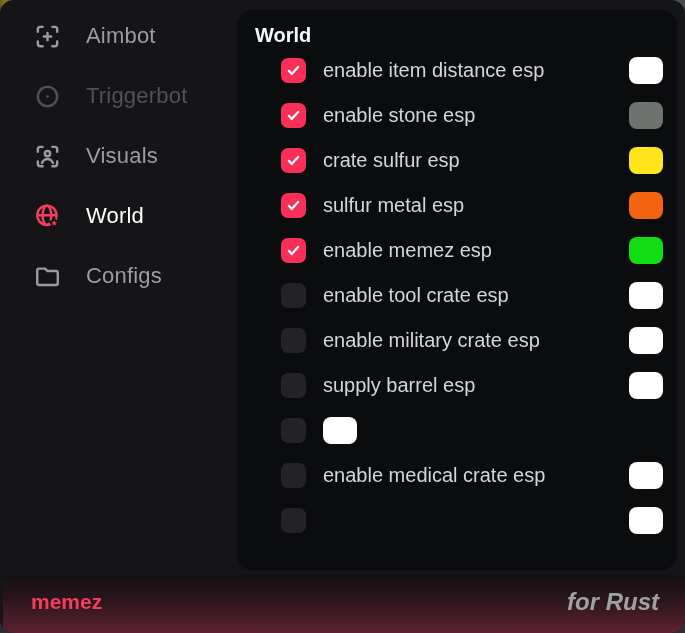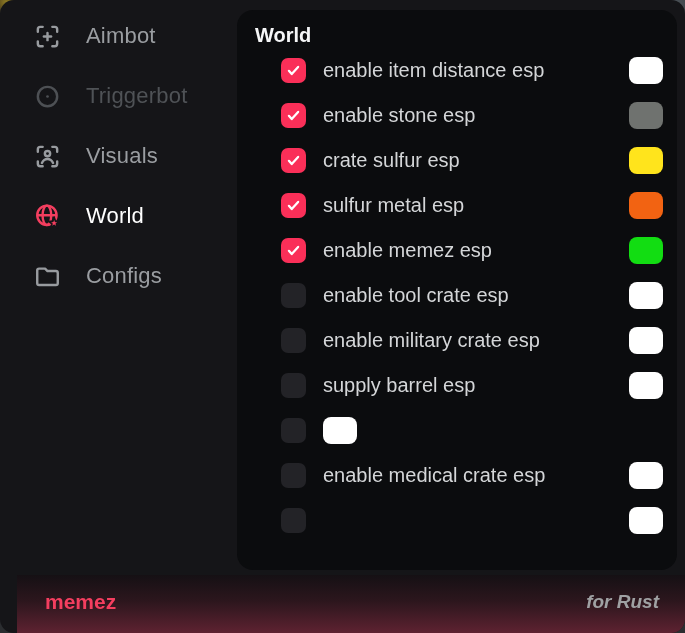--- a/index.html
+++ b/index.html
@@ -38,27 +38,27 @@
     width:25px;height:25px;border-radius:7px;background:#232327;
     margin-right:17px;flex:none;display:flex;align-items:center;justify-content:center;cursor:pointer;
   }
   .checkbox svg{width:17px;height:17px;display:none;}
   .checkbox.checked{background:var(--check);}
   .checkbox.checked svg{display:block;}
   .row-label{flex:1;font-size:20px;color:#d4d6d8;}
   .swatch{width:34px;height:27px;border-radius:8px;flex:none;cursor:pointer;}
   
   .footer{
-    position:absolute;left:17px;right:0;bottom:0;height:58px;
+    position:absolute;left:3px;right:0;bottom:0;height:58px;
     background:linear-gradient(180deg,#151014 0%,#2c161d 45%,#5e2231 100%);
     display:flex;align-items:center;justify-content:space-between;
     padding:0 26px 4px 28px;box-sizing:border-box;
   }
   .brand{color:var(--accent);font-weight:bold;font-size:21px;}
-  .tagline{color:#9fa1a3;font-style:italic;font-weight:bold;font-size:19px;}
+  .tagline{color:#9fa1a3;font-style:italic;font-weight:bold;font-size:24px;}
 </style>
 </head>
 <body>
 
 <div class="window">
 
   <nav class="sidebar" id="sidebar">
       <div class="side-item default">
     <span class="icon">
           <svg viewBox="0 0 24 24" fill="none" stroke="currentColor" stroke-width="2" stroke-linecap="round" stroke-linejoin="round">

